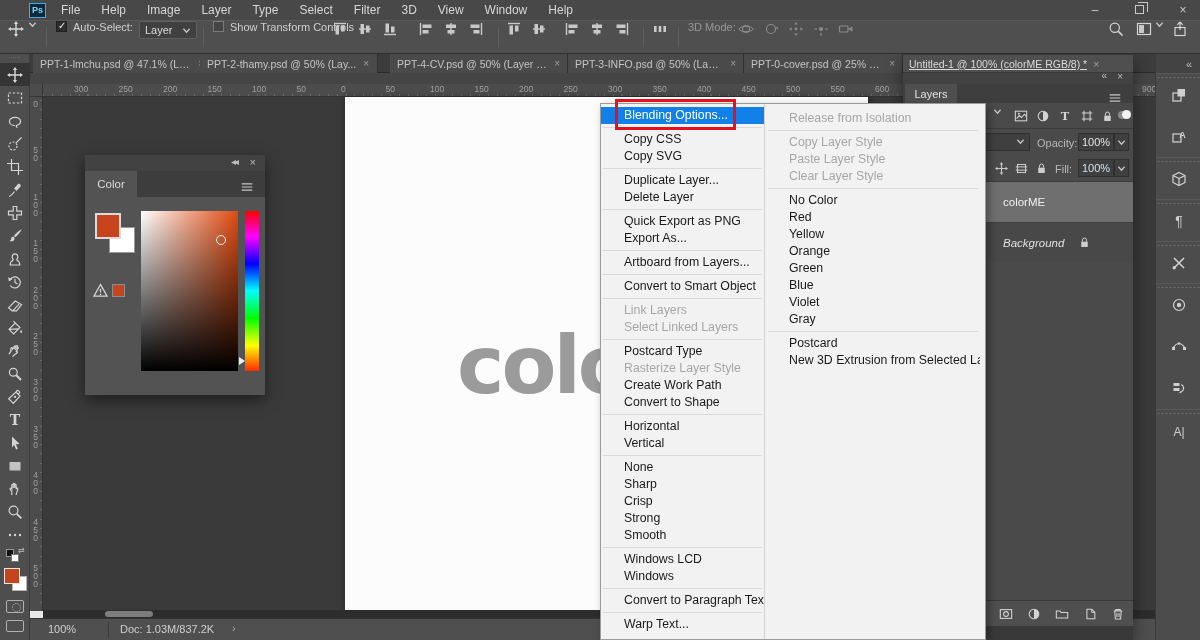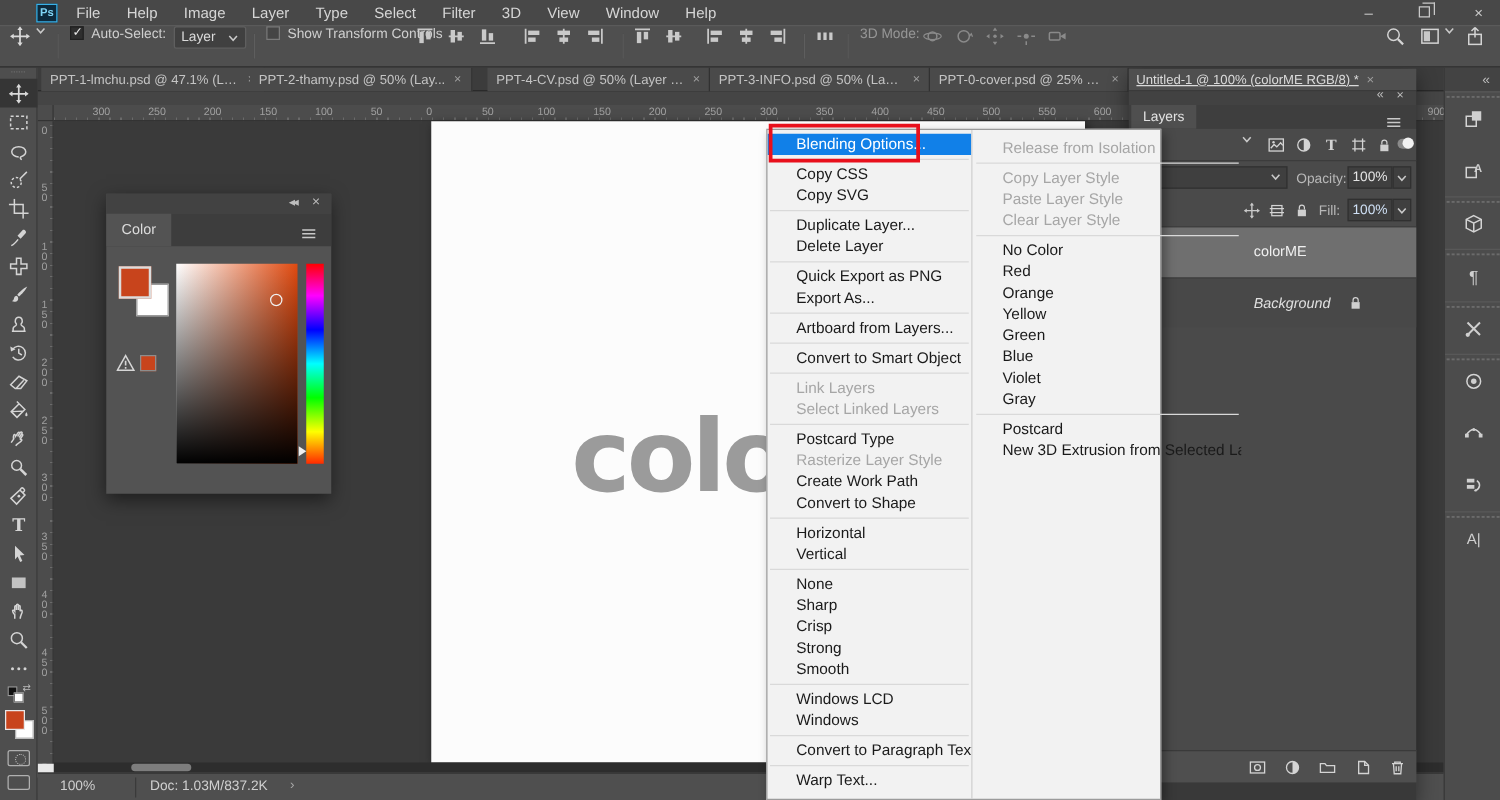--- a/index.html
+++ b/index.html
@@ -115,21 +115,21 @@
   .lf-lbl { position:absolute; color:#b8b8b8; font-size:11px; top:8px; }
   .lf-val { position:absolute; top:4px; width:36px; height:18px; background:#3f3f3f; border:1px solid #303030; color:#e4e4e4; font-size:11px; display:flex; align-items:center; justify-content:center; }
   .lf-chev { position:absolute; top:4px; width:15px; height:18px; background:#3f3f3f; border:1px solid #303030; display:flex; align-items:center; justify-content:center; }
   .layer-row { position:absolute; left:0; width:230px; height:40px; display:flex; align-items:center; }
   .layer-row .lname { margin-left:100px; font-size:11.5px; color:#f0f0f0; }
   #lf-bottom { position:absolute; left:0; top:497px; width:230px; height:26px; background:#4f4f4f; border-top:1px solid #3a3a3a; }
   #lf-bottom .bi { position:absolute; top:5px; }
   #lf-under { position:absolute; left:0; top:523px; width:230px; height:14px; background:#393939; }
 
   
-  #contextmenu { left:613px; top:103px; width:316px; height:537px; background:#f2f2f2; border:1px solid #9b9b9b; box-shadow:3px 3px 8px rgba(0,0,0,.35); z-index:10; }
+  #contextmenu { left:600px; top:103px; width:386px; height:537px; background:#f2f2f2; border:1px solid #9b9b9b; box-shadow:3px 3px 8px rgba(0,0,0,.35); z-index:10; }
   #cm-col1 { position:absolute; left:0; top:0; width:164px; height:535px; border-right:1px solid #d0d0d0; padding-top:3px; overflow:hidden; }
   #cm-col2 { position:absolute; left:165px; top:0; width:214px; height:535px; padding-top:6px; overflow:hidden; }
   .cm-item { height:17px; line-height:17px; font-size:12.3px; color:#1a1a1a; padding-left:23px; white-space:nowrap; }
   .cm-item.disabled { color:#a6a6a6; }
   .cm-item.highlight { background:#1180e8; color:#ffffff; }
   .cm-sep { border-top:1px solid #d9d9d9; margin:3px 2px 3px 2px; height:0; }
 
   #annotation { left:615px; top:99px; width:121px; height:31px; border:3px solid #e8101c; z-index:20; }
 
   svg { display:block; }
@@ -919,22 +919,22 @@
     </div>
   <div id="cm-col2">
       <div class="cm-item disabled">Release from Isolation</div>
       <div class="cm-sep"></div>
       <div class="cm-item disabled">Copy Layer Style</div>
       <div class="cm-item disabled">Paste Layer Style</div>
       <div class="cm-item disabled">Clear Layer Style</div>
       <div class="cm-sep"></div>
       <div class="cm-item">No Color</div>
       <div class="cm-item">Red</div>
+      <div class="cm-item">Yellow</div>
       <div class="cm-item">Orange</div>
-      <div class="cm-item">Yellow</div>
       <div class="cm-item">Green</div>
       <div class="cm-item">Blue</div>
       <div class="cm-item">Violet</div>
       <div class="cm-item">Gray</div>
       <div class="cm-sep"></div>
       <div class="cm-item">Postcard</div>
       <div class="cm-item">New 3D Extrusion from Selected Layer</div>
     </div>
 </div>
 

